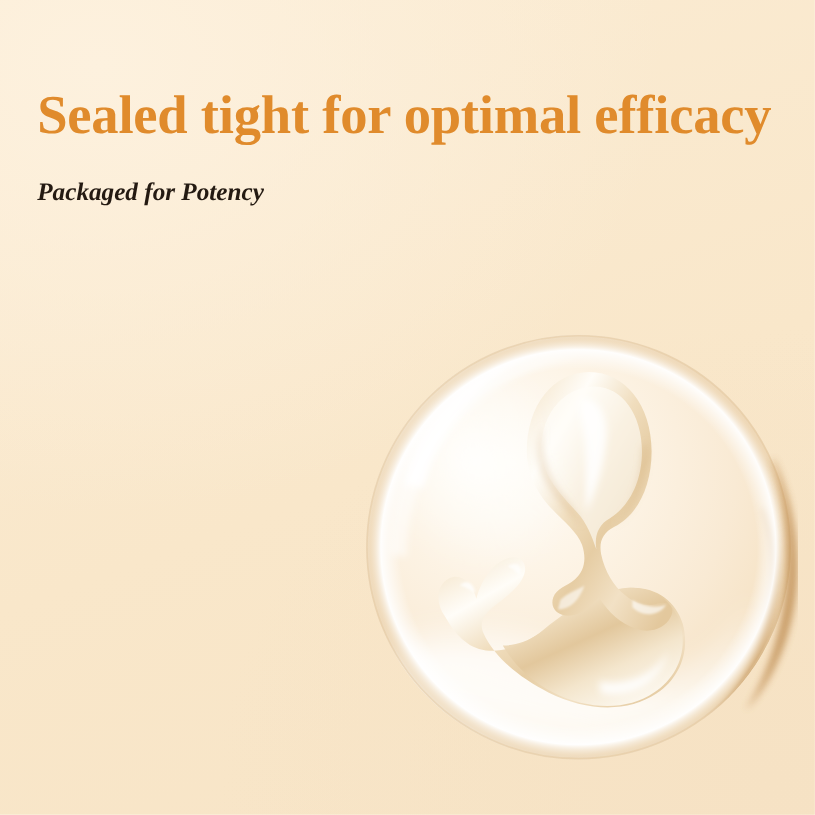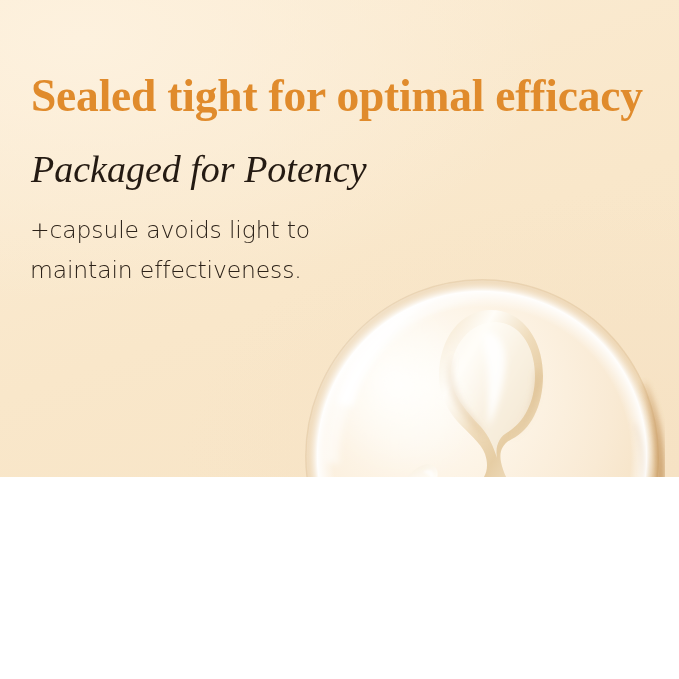--- a/index.html
+++ b/index.html
@@ -10,21 +10,21 @@
   body {
     width: 679px;
     height: 679px;
     overflow: hidden;
     font-family: "Liberation Sans", sans-serif;
   }
 
   #infographic {
     position: relative;
     width: 679px;
-    height: 477px;
+    height: 679px;
     background: #faeacf;
     overflow: hidden;
   }
 
   
   .bg-wash {
     position: absolute;
     inset: 0;
     background:
       radial-gradient(120% 95% at 12% 8%,  #fdf1de 0%, rgba(253,241,222,0) 58%),
@@ -48,23 +48,23 @@
     white-space: nowrap;
     z-index: 6;
   }
 
   .subhead {
     position: absolute;
     left: 31px;
     top: 148px;
     margin: 0;
     font-family: "Liberation Serif", "DejaVu Serif", serif;
-    font-weight: normal;
+    font-weight: bold;
     font-style: italic;
-    font-size: 38px;
+    font-size: 21px;
     line-height: 1.15;
     color: #241a12;
     white-space: nowrap;
     z-index: 6;
   }
 
   .body-block {
     position: absolute;
     left: 30px;
     top: 210px;
@@ -99,21 +99,20 @@
 
 <div id="infographic">
 
   <div class="bg-wash"></div>
 
   <h1 class="headline">Sealed tight for optimal efficacy</h1>
 
   <h2 class="subhead">Packaged for Potency</h2>
 
   <div class="body-block">
-    <p class="body-para">+capsule avoids light to maintain effectiveness.</p>
   </div>
 
   <div class="art">
     <svg viewBox="0 0 366 366" xmlns="http://www.w3.org/2000/svg" aria-hidden="true">
       <defs>
 
         <radialGradient id="sphereBody" cx="34%" cy="30%" r="78%">
           <stop offset="0%" stop-color="#fffdf9"></stop>
           <stop offset="34%" stop-color="#fdf4e6"></stop>
           <stop offset="68%" stop-color="#f9ead4"></stop>

